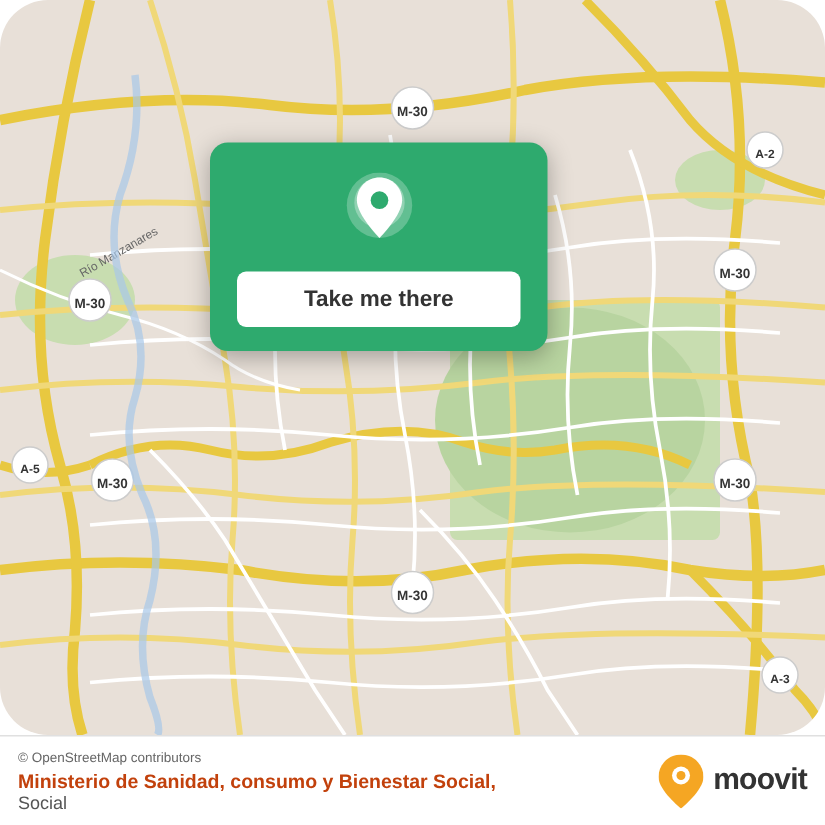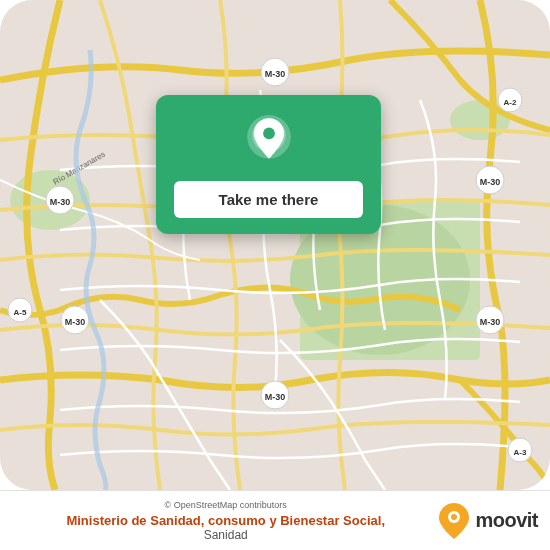--- a/index.html
+++ b/index.html
@@ -25,21 +25,21 @@
     #roads-svg {
       position: absolute;
       top: 0; left: 0;
       width: 100%;
       height: 100%;
     }
 
     #popup-card {
       position: absolute;
       top: 95px;
-      left: 156px;
+      left: 140px;
       width: 225px;
       background: #2eaa6e;
       border-radius: 12px;
       padding: 20px 18px 16px;
       display: flex;
       flex-direction: column;
       align-items: center;
       box-shadow: 0 4px 16px rgba(0,0,0,0.3);
     }
 
@@ -67,21 +67,20 @@
       height: 60px;
       background: white;
       display: flex;
       align-items: center;
       padding: 0 12px;
       border-top: 1px solid #e0e0e0;
     }
 
     #footer-text-area {
       flex: 1;
-      text-align: center;
     }
 
     #osm-credit {
       font-size: 9px;
       color: #666;
       margin-bottom: 3px;
     }
 
     #location-name {
       font-size: 13px;
@@ -212,21 +211,21 @@
     </svg>
 
     <button id="take-me-there-btn">Take me there</button>
   </div>
 </div>
 
 <div id="footer">
   <div id="footer-text-area">
     <div id="osm-credit">© OpenStreetMap contributors</div>
     <div id="location-name">Ministerio de Sanidad, consumo y Bienestar Social,</div>
-    <div id="location-city">Sanidad</div>
+    <div id="location-city">Social</div>
   </div>
 
   <div id="moovit-logo">
 
     <svg id="moovit-pin" viewBox="0 0 30 36" xmlns="http://www.w3.org/2000/svg">
       <path d="M15 0 C6.7 0 0 6.7 0 15 C0 24 15 36 15 36 C15 36 30 24 30 15 C30 6.7 23.3 0 15 0 Z" fill="#f5a623"></path>
       <circle cx="15" cy="14" r="6" fill="white"></circle>
       <circle cx="15" cy="14" r="3" fill="#f5a623"></circle>
     </svg>
     <span id="moovit-text">moovit</span>

